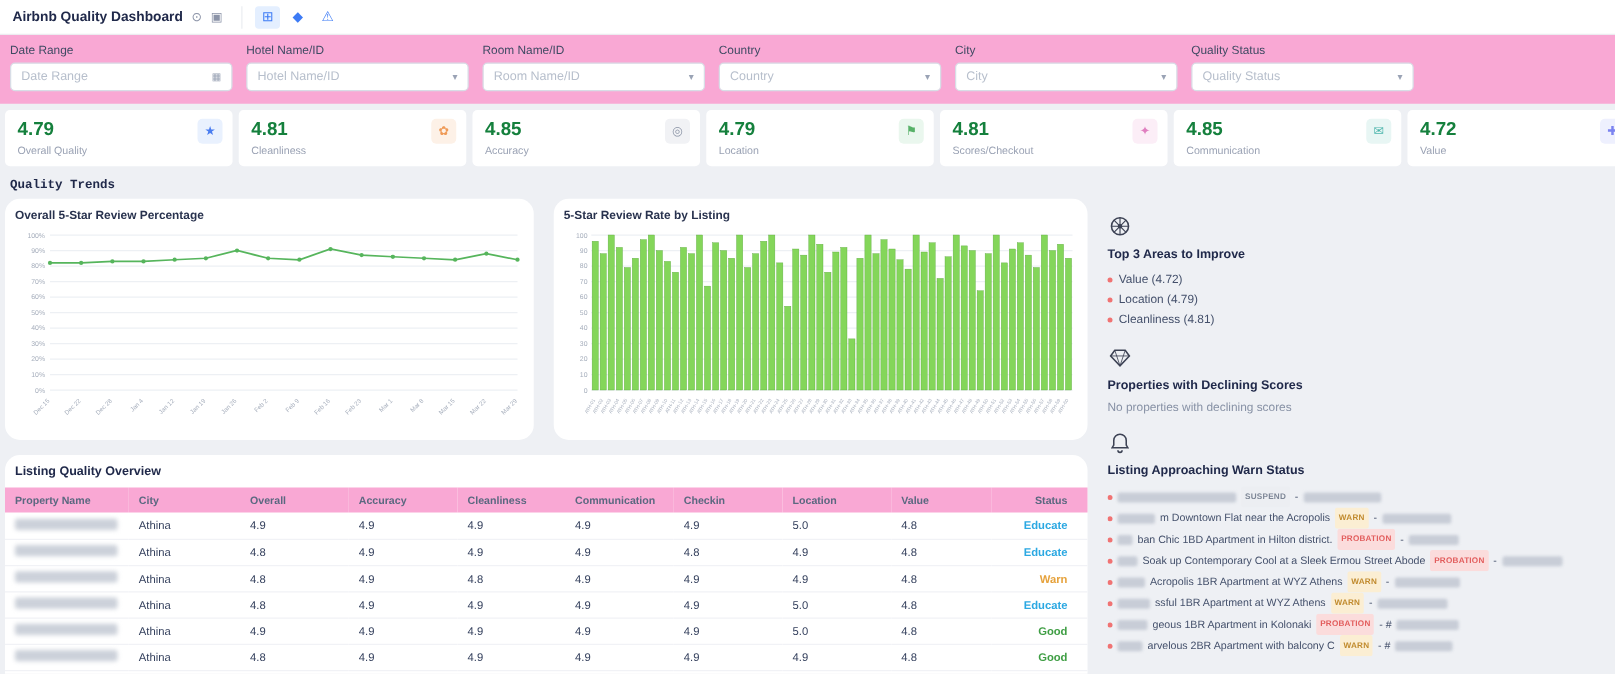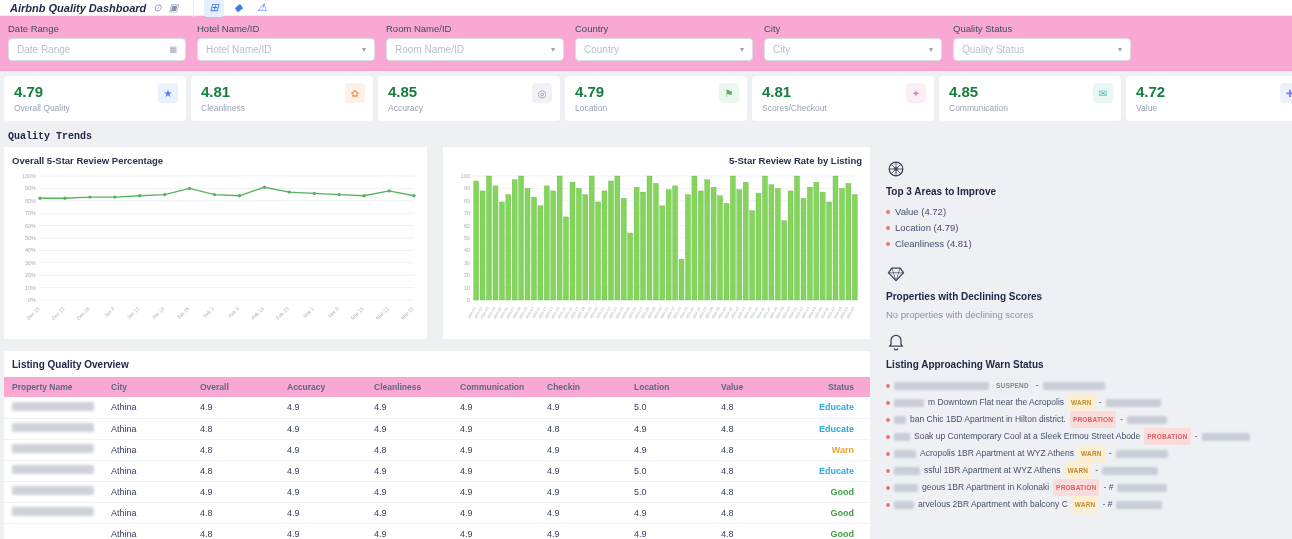--- a/index.html
+++ b/index.html
@@ -1,18 +1,18 @@
 <!DOCTYPE html>
 <html><head>
 <meta charset="utf-8">
 <style>
   *{margin:0;padding:0;box-sizing:border-box;}
   html,body{width:1292px;height:539px;overflow:hidden;background:#eef0f4;font-family:"Liberation Sans",sans-serif;}
   
-  .hdr{height:16px;background:#fff;display:flex;align-items:center;padding:0 10px;gap:7px;border-bottom:1px solid #ececf0;font-style:italic;}
+  .hdr{height:28px;background:#fff;display:flex;align-items:center;padding:0 10px;gap:7px;border-bottom:1px solid #ececf0;}
   .hdr .title{font-size:11px;font-weight:bold;color:#20294a;}
   .mico{color:#8b93a7;font-size:10px;}
   .tools{display:flex;gap:4px;margin-left:8px;border-left:1px solid #eceef2;padding-left:10px;}
   .tool{width:20px;height:18px;border-radius:3px;display:flex;align-items:center;justify-content:center;color:#3d7bf5;font-size:11px;cursor:pointer;}
   .tool.active{background:#e4efff;}
   
   .filters{background:#f9a8d4;padding:7px 8px 10px;display:flex;gap:11px;}
   .filter{width:178px;}
   .flabel{font-size:9.5px;color:#3f4a63;margin-bottom:4px;}
   .finput{height:23px;border:1px solid #d8dde6;border-radius:4px;display:flex;align-items:center;justify-content:space-between;padding:0 8px;background:#fff;cursor:pointer;}
@@ -22,21 +22,21 @@
   .kpis{display:flex;gap:5px;padding:5px 4px 4px;}
   .kpi{flex:0 0 182px;background:#fff;border-radius:4px;padding:7px 10px 8px;position:relative;}
   .kv{font-size:15px;font-weight:bold;color:#15803d;}
   .kl{font-size:8.5px;color:#9aa2b4;margin-top:3px;}
   .kicon{position:absolute;top:7px;right:8px;width:20px;height:20px;border-radius:4px;display:flex;align-items:center;justify-content:center;font-size:10px;}
   .sect{font-size:10px;font-weight:bold;color:#20294a;margin:6px 0 5px 8px;font-family:Liberation Mono, monospace;}
   
   .main{display:flex;gap:8px;padding:0 4px;}
   .leftcol{width:866px;flex:0 0 866px;}
   .chartrow{display:flex;gap:16px;}
-  .card{background:#fff;border-radius:1px;}
+  .card{background:#fff;border-radius:12px;}
   .chart-card{padding:8px 8px 2px;}
   .chart-card .ctitle{font-size:9.5px;font-weight:bold;color:#28324e;margin-bottom:3px;}
   
   .rightcol{flex:1;padding:0 4px 0 8px;overflow:hidden;}
   .rp-icon{width:20px;height:20px;margin-top:12px;}
   .rp-icon svg{width:20px;height:20px;}
   .rp-title{font-size:10px;font-weight:bold;color:#20294a;margin:7px 0 7px;}
   .rp-item{font-size:9.5px;color:#44506b;line-height:16px;display:flex;align-items:center;gap:5px;}
   .dot{width:4px;height:4px;border-radius:50%;background:#f07373;flex:0 0 4px;}
   .rp-empty{font-size:9.5px;color:#8791a5;}
@@ -208,21 +208,21 @@
             <text transform="translate(227.5,140) rotate(-45)" font-size="5" fill="#a6aebc" text-anchor="end">Feb 9</text>
             <text transform="translate(252.4,140) rotate(-45)" font-size="5" fill="#a6aebc" text-anchor="end">Feb 16</text>
             <text transform="translate(277.3,140) rotate(-45)" font-size="5" fill="#a6aebc" text-anchor="end">Feb 23</text>
             <text transform="translate(302.3,140) rotate(-45)" font-size="5" fill="#a6aebc" text-anchor="end">Mar 1</text>
             <text transform="translate(327.2,140) rotate(-45)" font-size="5" fill="#a6aebc" text-anchor="end">Mar 8</text>
             <text transform="translate(352.1,140) rotate(-45)" font-size="5" fill="#a6aebc" text-anchor="end">Mar 15</text>
             <text transform="translate(377.1,140) rotate(-45)" font-size="5" fill="#a6aebc" text-anchor="end">Mar 22</text>
             <text transform="translate(402.0,140) rotate(-45)" font-size="5" fill="#a6aebc" text-anchor="end">Mar 29</text>
           </svg>
       </div>
-      <div class="card chart-card" style="width:427px;text-align:right;">
+      <div class="card chart-card" style="width:427px;">
         <div class="ctitle">5-Star Review Rate by Listing</div>
         <svg id="barChart" width="411" height="164">
             <line x1="22" y1="131" x2="407" y2="131" stroke="#edf0f4" stroke-width="1"></line>
             <text x="19" y="133" font-size="5.5" fill="#a6aebc" text-anchor="end">0</text>
             <line x1="22" y1="118.6" x2="407" y2="118.6" stroke="#edf0f4" stroke-width="1"></line>
             <text x="19" y="120.6" font-size="5.5" fill="#a6aebc" text-anchor="end">10</text>
             <line x1="22" y1="106.2" x2="407" y2="106.2" stroke="#edf0f4" stroke-width="1"></line>
             <text x="19" y="108.2" font-size="5.5" fill="#a6aebc" text-anchor="end">20</text>
             <line x1="22" y1="93.80000000000001" x2="407" y2="93.80000000000001" stroke="#edf0f4" stroke-width="1"></line>
             <text x="19" y="95.80000000000001" font-size="5.5" fill="#a6aebc" text-anchor="end">30</text>

